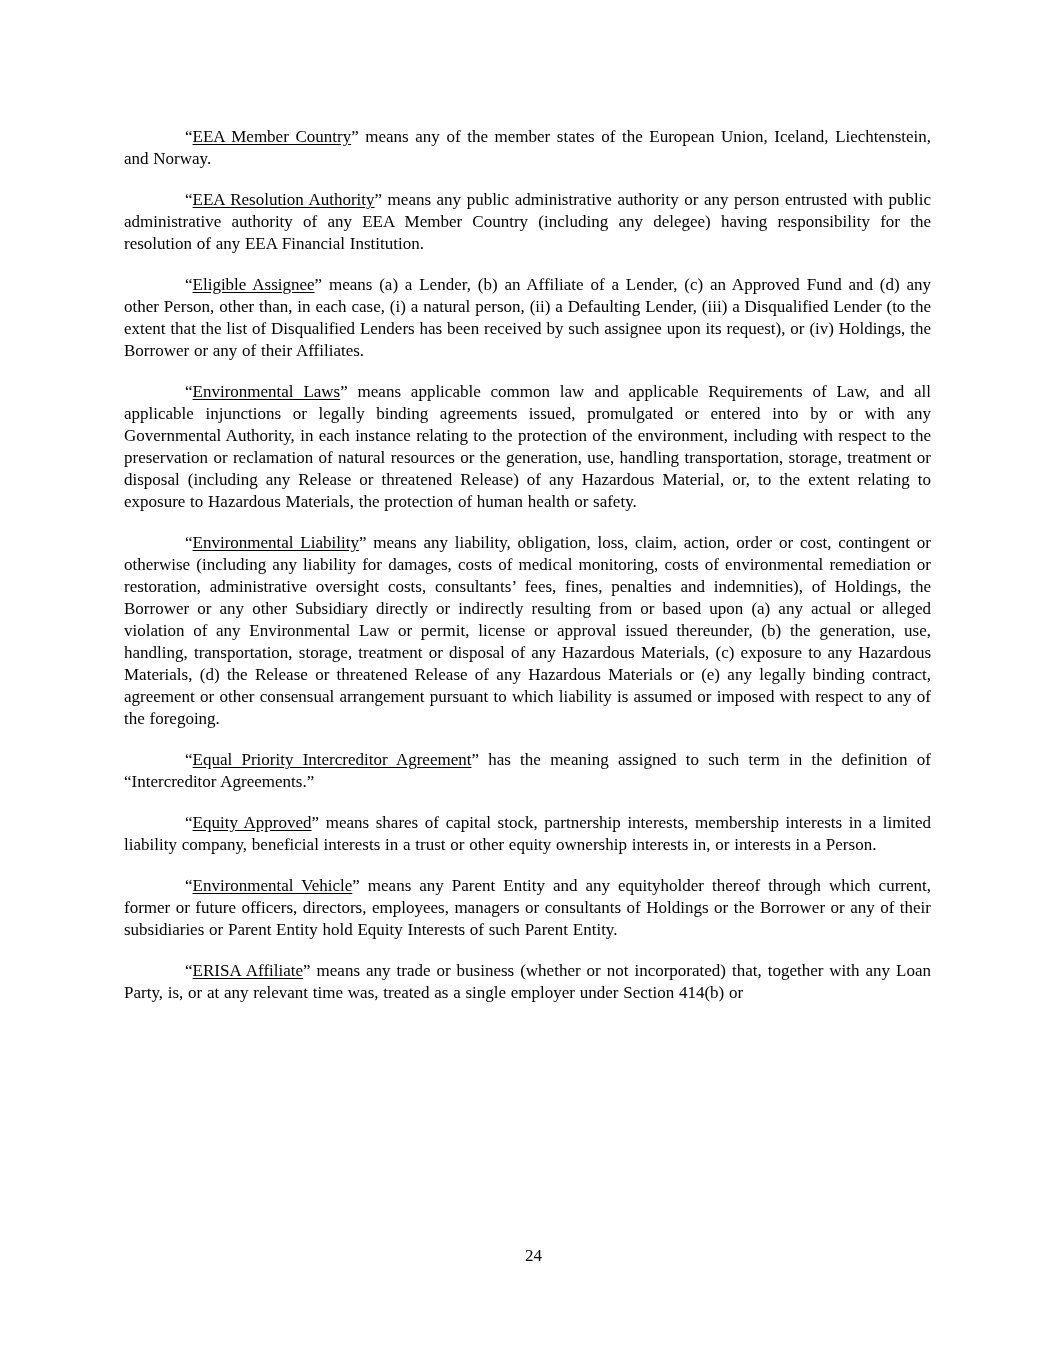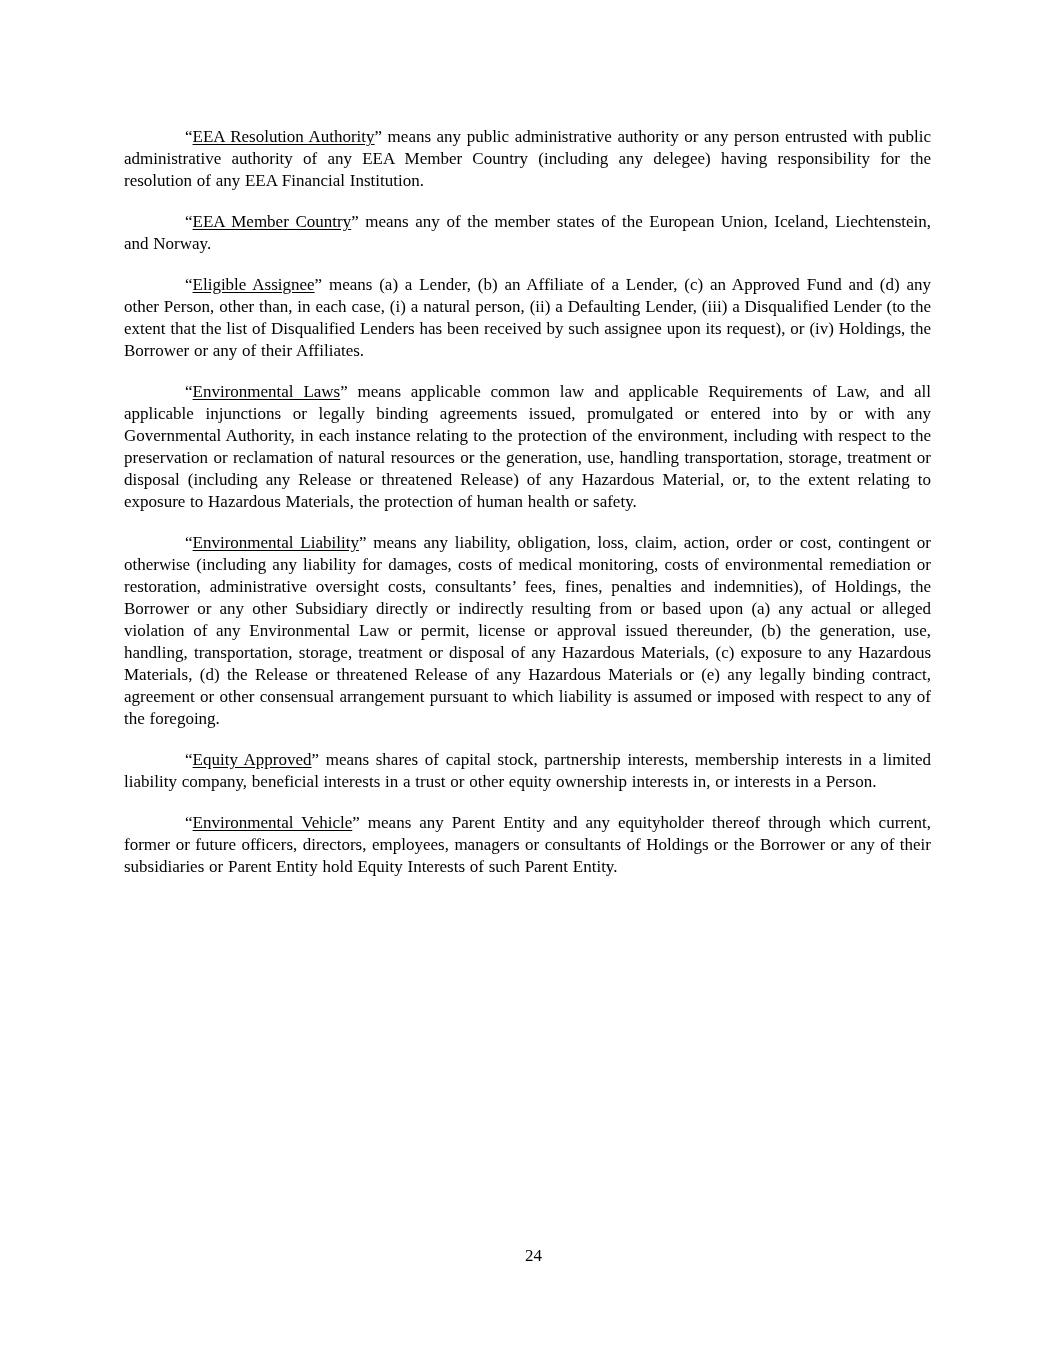--- a/index.html
+++ b/index.html
@@ -42,33 +42,35 @@
     text-align: center;
     font-size: 17px;
     line-height: 22px;
   }
 </style>
 </head>
 <body>
 
 <div class="page">
   <div class="content" id="definitions-list">
+  <p class="para"><span>“</span><span class="term">EEA Member Country</span><span>” means any of the member states of the European Union, Iceland, Liechtenstein, and Norway.</span></p>
+
   <p class="para"><span>“</span><span class="term">EEA Resolution Authority</span><span>” means any public administrative authority or any person entrusted with public administrative authority of any EEA Member Country (including any delegee) having responsibility for the resolution of any EEA Financial Institution.</span></p>
-
-  <p class="para"><span>“</span><span class="term">EEA Member Country</span><span>” means any of the member states of the European Union, Iceland, Liechtenstein, and Norway.</span></p>
 
 
   <p class="para"><span>“</span><span class="term">Eligible Assignee</span><span>” means (a) a Lender, (b) an Affiliate of a Lender, (c) an Approved Fund and (d) any other Person, other than, in each case, (i) a natural person, (ii) a Defaulting Lender, (iii) a Disqualified Lender (to the extent that the list of Disqualified Lenders has been received by such assignee upon its request), or (iv) Holdings, the Borrower or any of their Affiliates.</span></p>
 
 
   <p class="para"><span>“</span><span class="term">Environmental Laws</span><span>” means applicable common law and applicable Requirements of Law, and all applicable injunctions or legally binding agreements issued, promulgated or entered into by or with any Governmental Authority, in each instance relating to the protection of the environment, including with respect to the preservation or reclamation of natural resources or the generation, use, handling transportation, storage, treatment or disposal (including any Release or threatened Release) of any Hazardous Material, or, to the extent relating to exposure to Hazardous Materials, the protection of human health or safety.</span></p>
 
   <p class="para"><span>“</span><span class="term">Environmental Liability</span><span>” means any liability, obligation, loss, claim, action, order or cost, contingent or otherwise (including any liability for damages, costs of medical monitoring, costs of environmental remediation or restoration, administrative oversight costs, consultants’ fees, fines, penalties and indemnities), of Holdings, the Borrower or any other Subsidiary directly or indirectly resulting from or based upon (a) any actual or alleged violation of any Environmental Law or permit, license or approval issued thereunder, (b) the generation, use, handling, transportation, storage, treatment or disposal of any Hazardous Materials, (c) exposure to any Hazardous Materials, (d) the Release or threatened Release of any Hazardous Materials or (e) any legally binding contract, agreement or other consensual arrangement pursuant to which liability is assumed or imposed with respect to any of the foregoing.</span></p>
 
+  <p class="para"><span>“</span><span class="term">Equal Priority Intercreditor Agreement</span><span>” has the meaning assigned to such term in the definition of “Intercreditor Agreements.”</span></p>
 
   <p class="para"><span>“</span><span class="term">Equity Approved</span><span>” means shares of capital stock, partnership interests, membership interests in a limited liability company, beneficial interests in a trust or other equity ownership interests in, or interests in a Person.</span></p>
 
   <p class="para"><span>“</span><span class="term">Environmental Vehicle</span><span>” means any Parent Entity and any equityholder thereof through which current, former or future officers, directors, employees, managers or consultants of Holdings or the Borrower or any of their subsidiaries or Parent Entity hold Equity Interests of such Parent Entity.</span></p>
 
 
+  <p class="para"><span>“</span><span class="term">ERISA Affiliate</span><span>” means any trade or business (whether or not incorporated) that, together with any Loan Party, is, or at any relevant time was, treated as a single employer under Section 414(b) or</span></p>
 </div>
   <div class="page-number">24</div>
 </div>
 
 </body></html>

